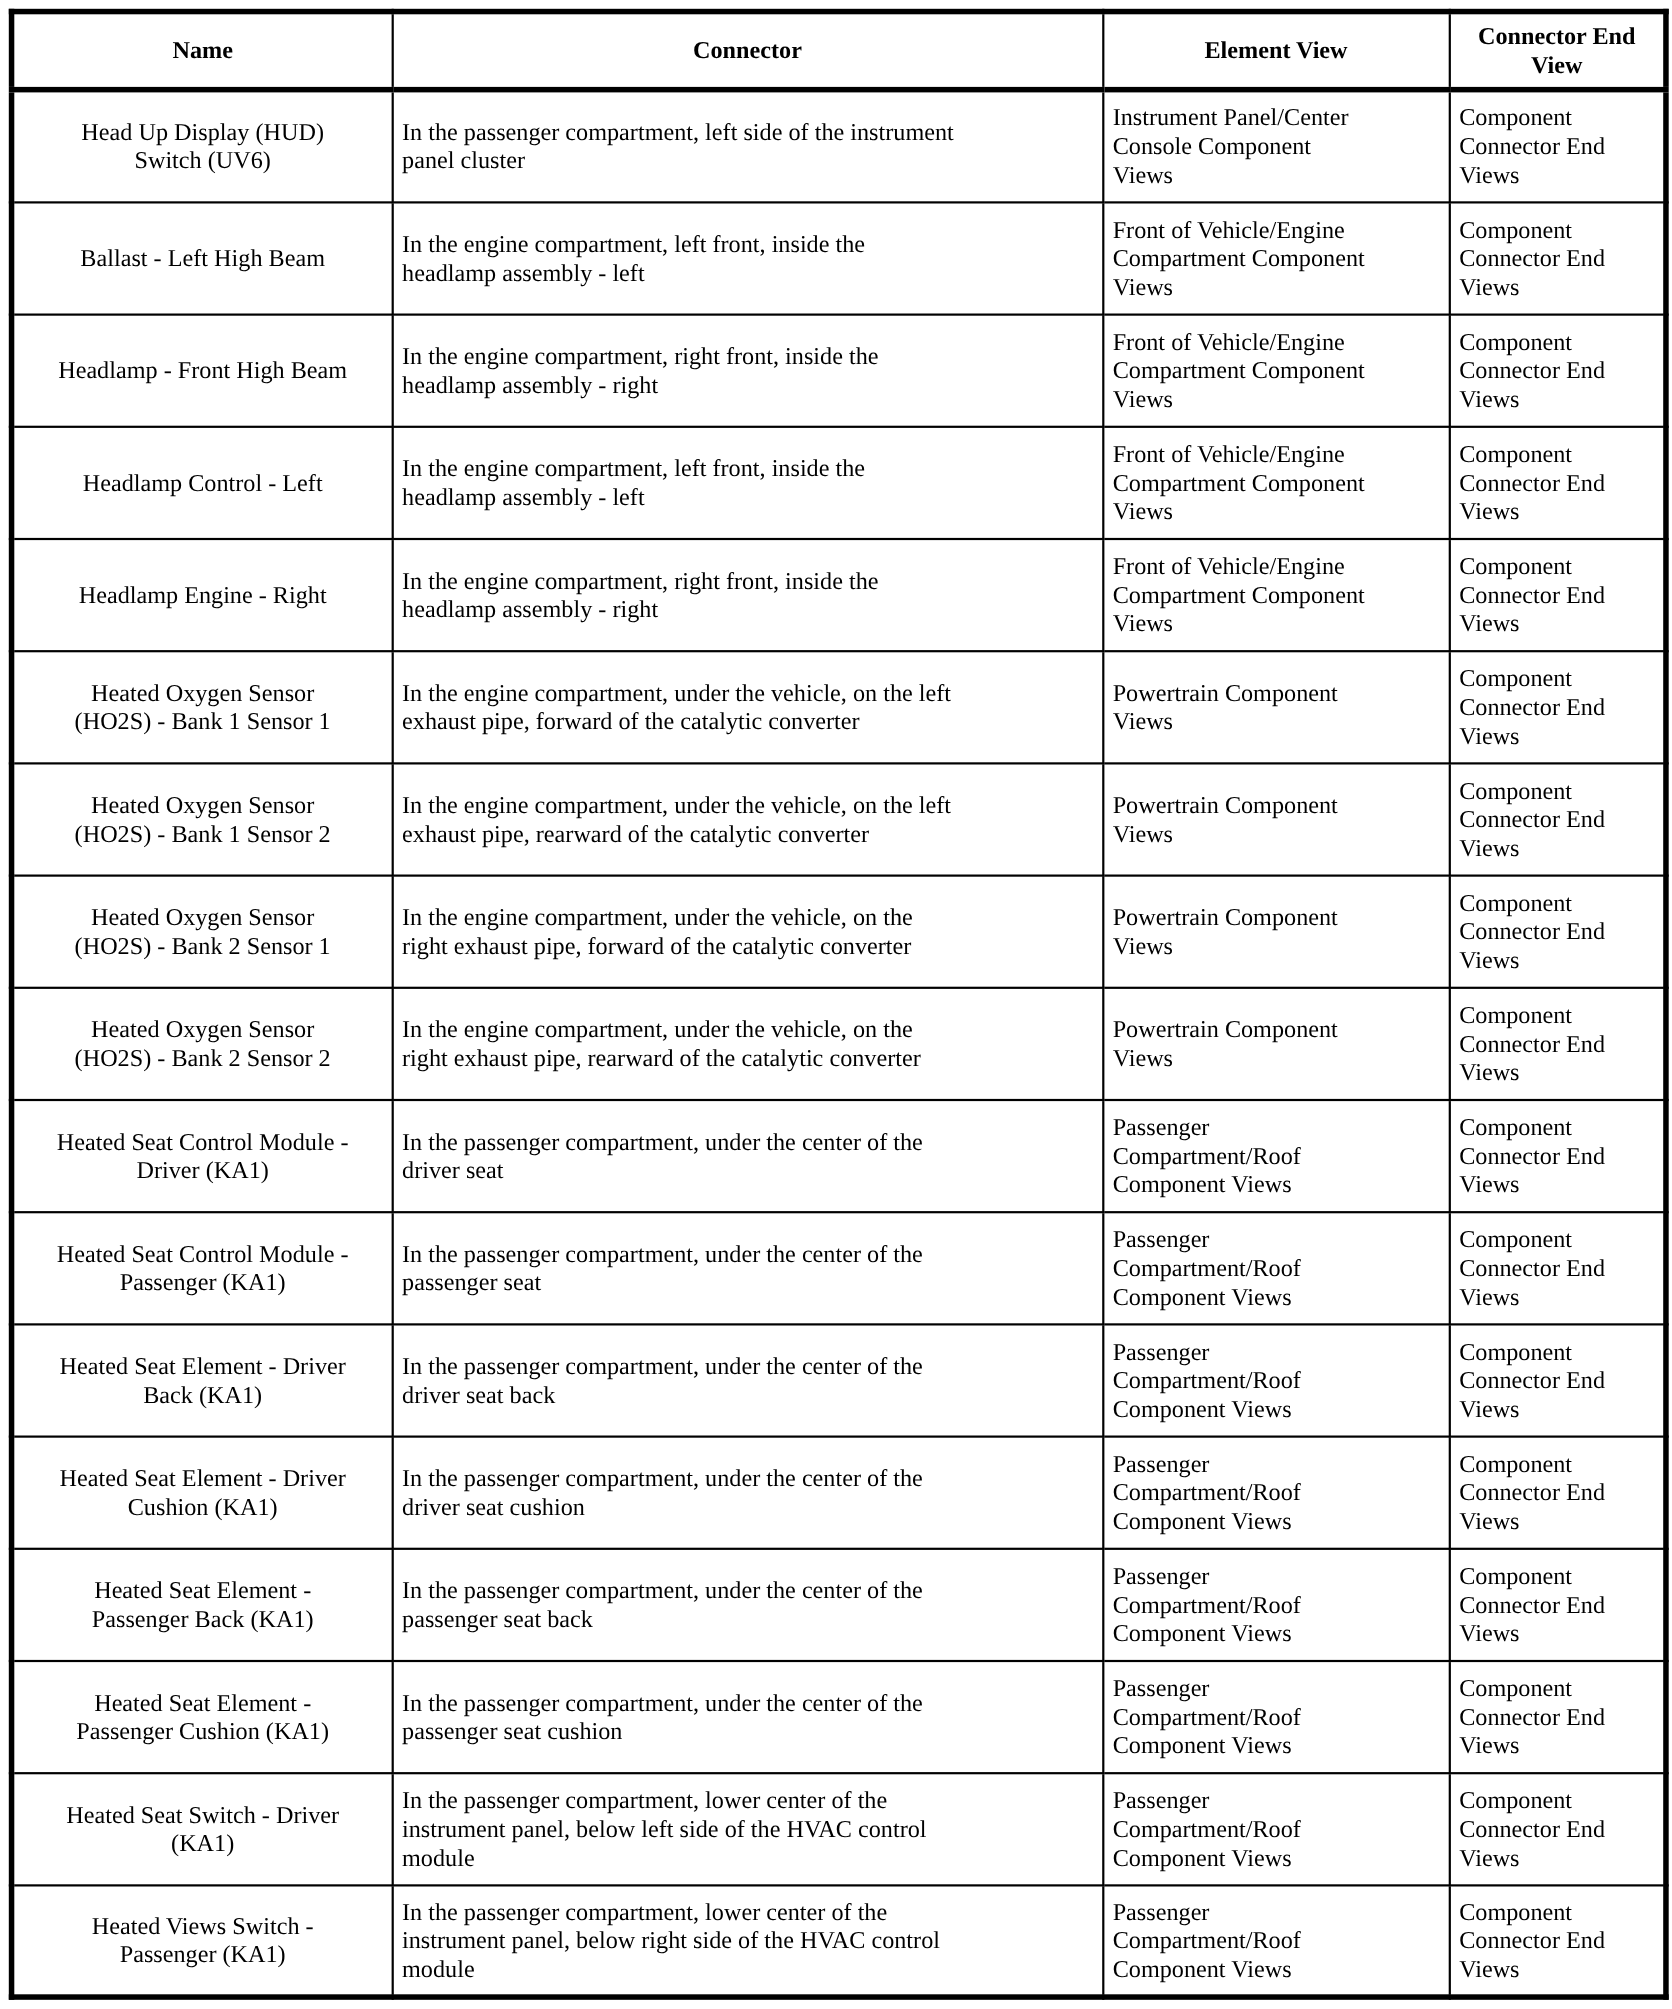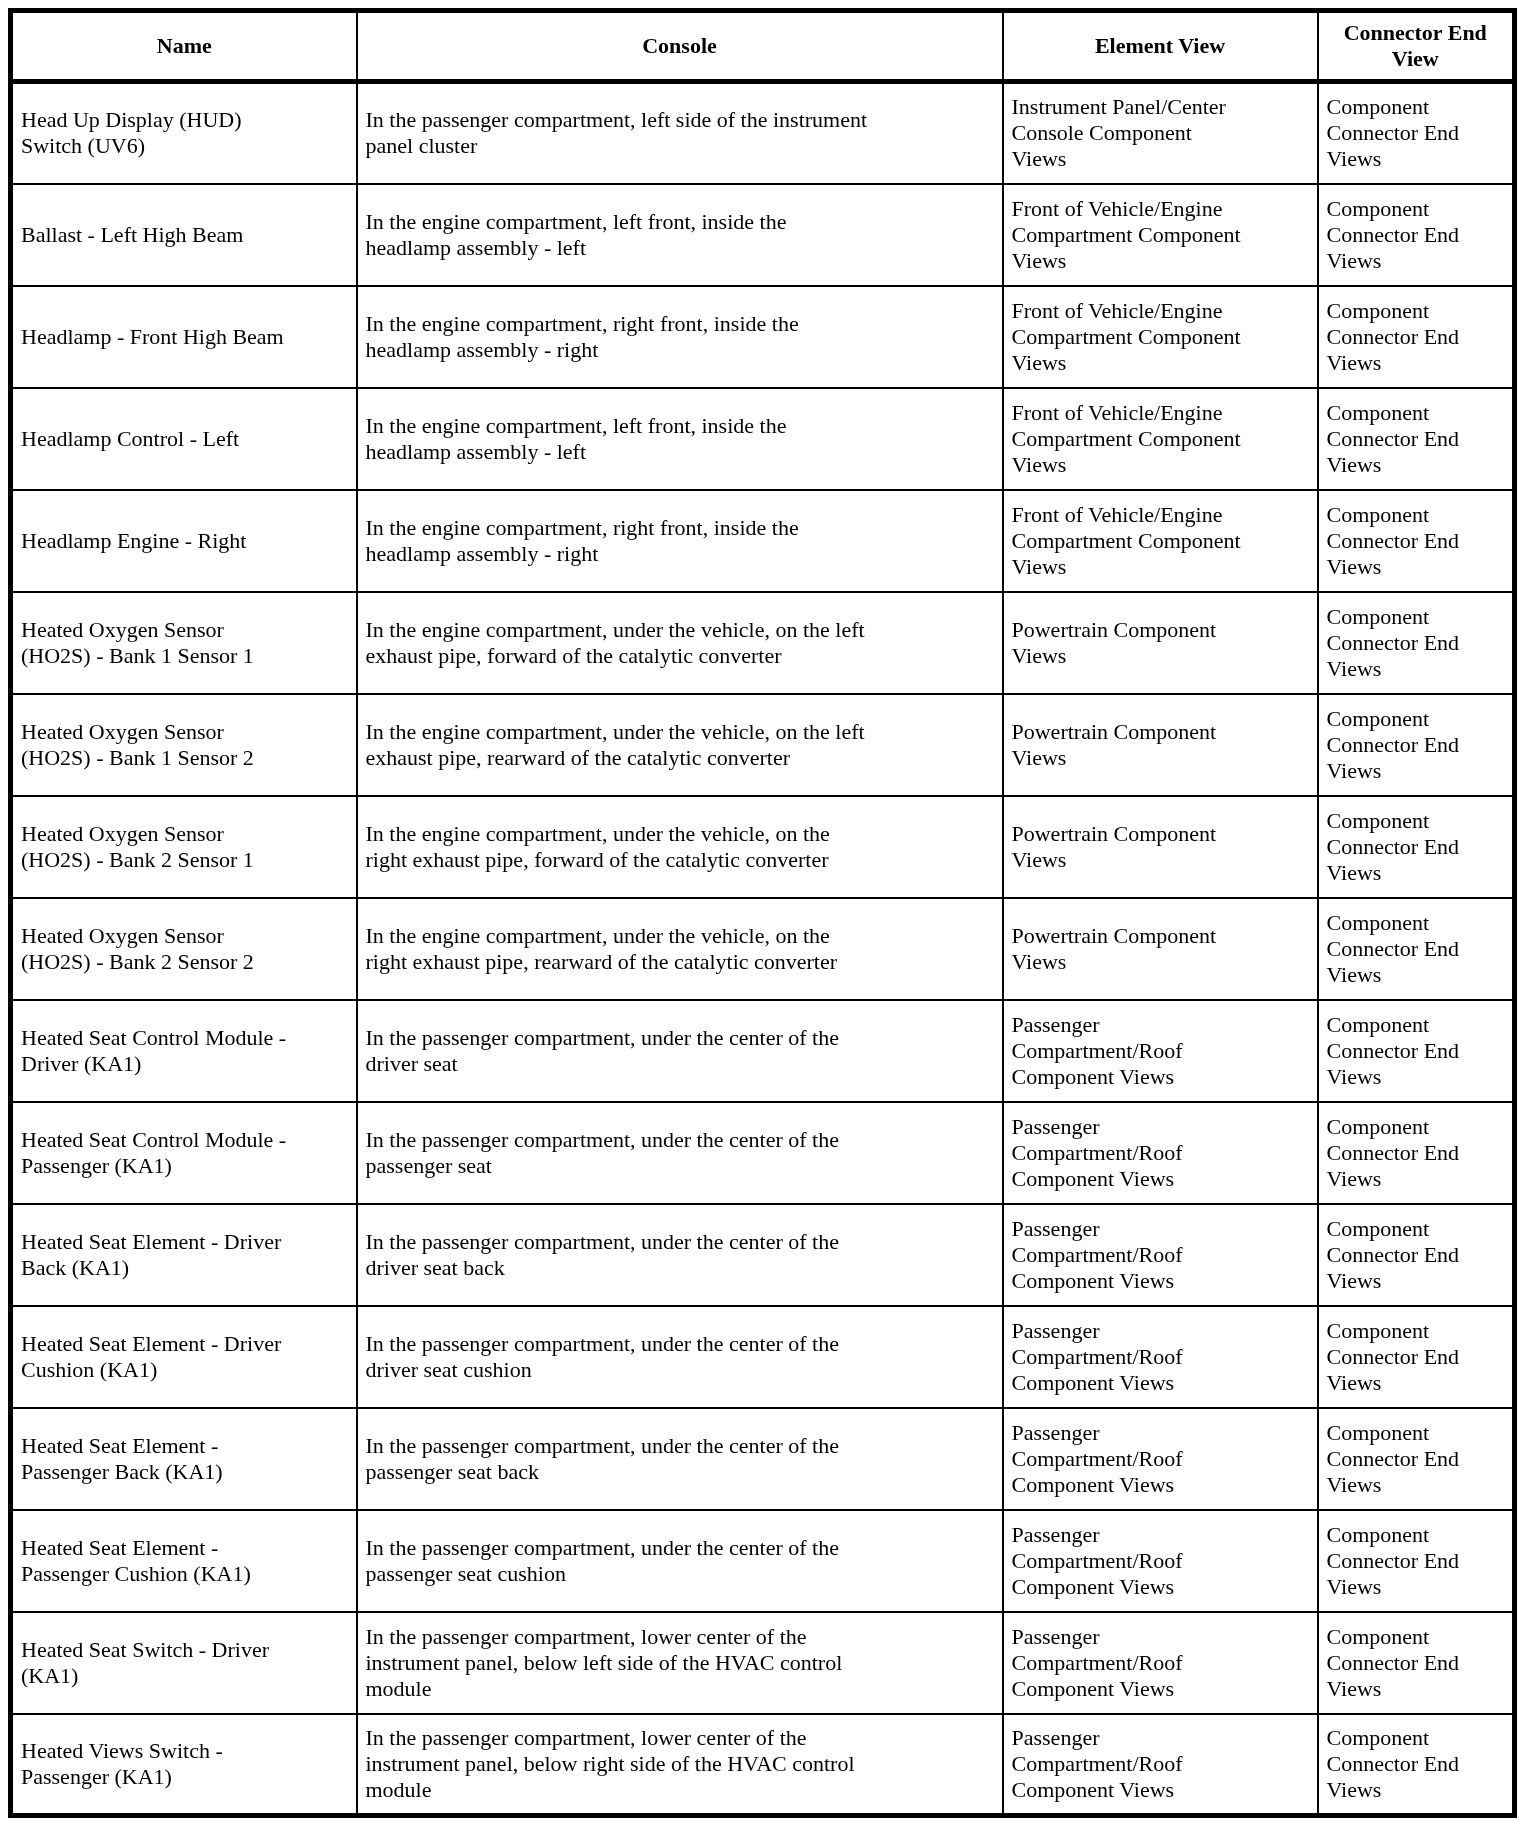--- a/index.html
+++ b/index.html
@@ -40,38 +40,38 @@
     color: #000000;
   }
   thead th {
     border-bottom: 5px solid #000000;
     font-weight: bold;
     text-align: center;
     height: 62px;
     padding: 2px 4px;
   }
   tbody tr { height: 102px; }
-  td.name-cell { }
+  td.name-cell { text-align: center; }
   td.location-cell, td.locator-cell, td.connector-cell { text-align: left; }
 </style>
 </head>
 <body>
 
 <div class="doc">
   <table class="component-table">
     <colgroup>
       <col class="c-name">
         <col class="c-location">
         <col class="c-locator">
         <col class="c-connector">
     </colgroup>
     <thead>
       <tr>
         <th>Name</th>
-        <th>Console</th>
+        <th>Connector</th>
         <th>Element View</th>
         <th>Connector End
 View</th>
       </tr>
     </thead>
     <tbody>
       <tr>
         <td class="name-cell">Head Up Display (HUD)
 Switch (UV6)</td>
         <td class="location-cell">In the passenger compartment, left side of the instrument

